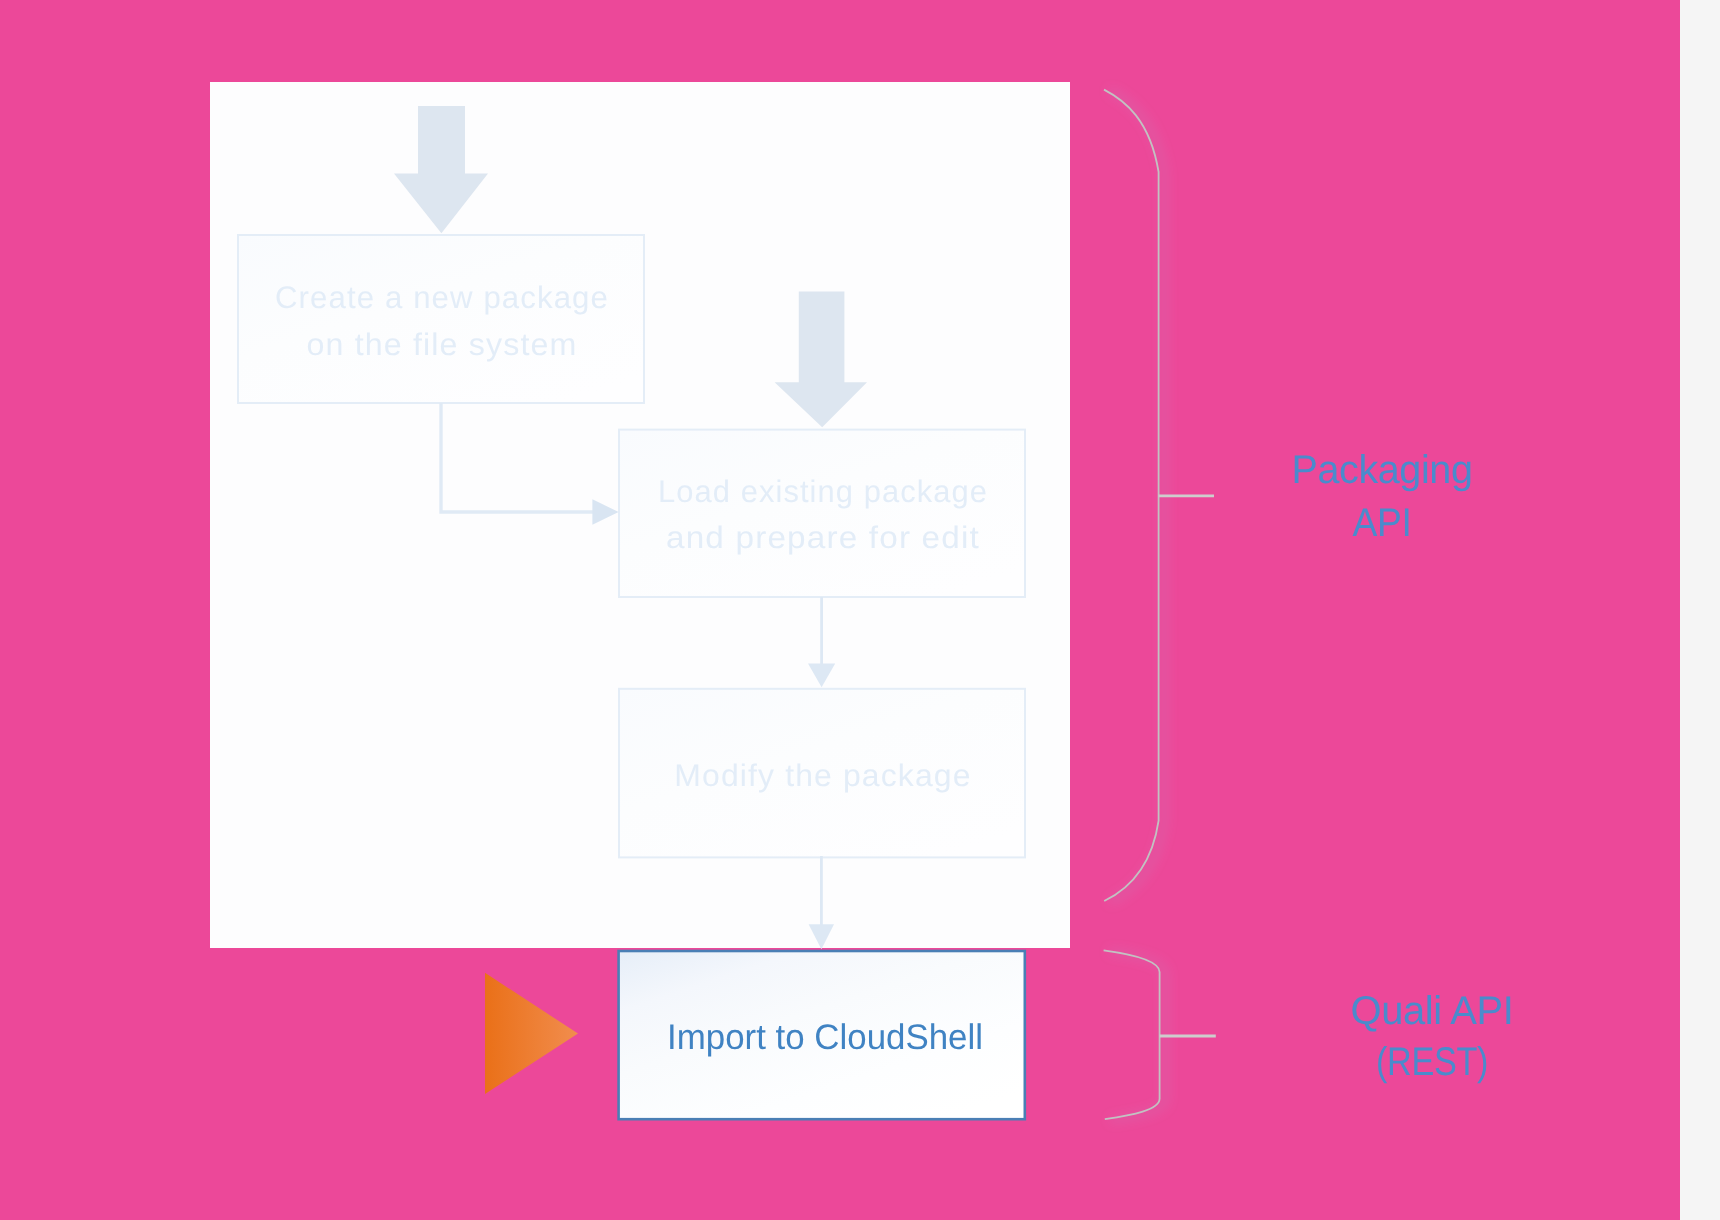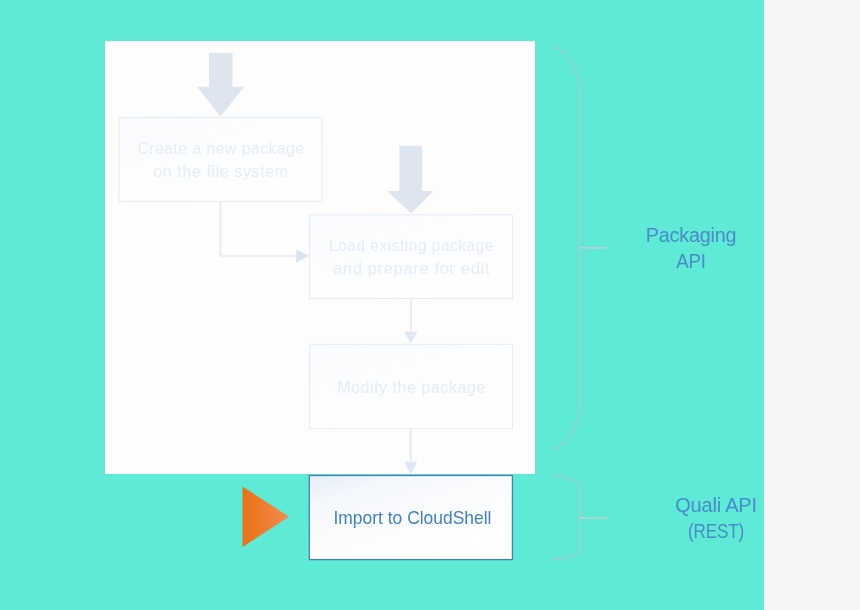--- a/index.html
+++ b/index.html
@@ -1,19 +1,19 @@
 <!DOCTYPE html>
 <html><head>
 <meta charset="utf-8">
 <title>Packaging flow</title>
 <style>
   html,body{margin:0;padding:0;}
   body{width:860px;height:610px;background:#f5f5f5;
        font-family:"Liberation Sans",sans-serif;overflow:hidden;}
-  #stage{position:relative;width:764px;height:610px;background:#5eead4;text-align:right;}
+  #stage{position:relative;width:840px;height:610px;background:#ec4899;text-align:right;}
   svg.layer{position:absolute;left:0;top:0;width:860px;height:610px;display:block;}
   text{font-family:"Liberation Sans",sans-serif;text-anchor:middle;}
   .dimtext{font-size:15.6px;letter-spacing:0.55px;fill:#e3edf8;}
   .activetext{font-size:17.8px;letter-spacing:0.0px;fill:#4083c3;}
   .grouptext{font-size:20px;letter-spacing:-0.2px;fill:#4a8bcc;}
 </style>
 </head>
 <body>
 
 <div id="stage">

